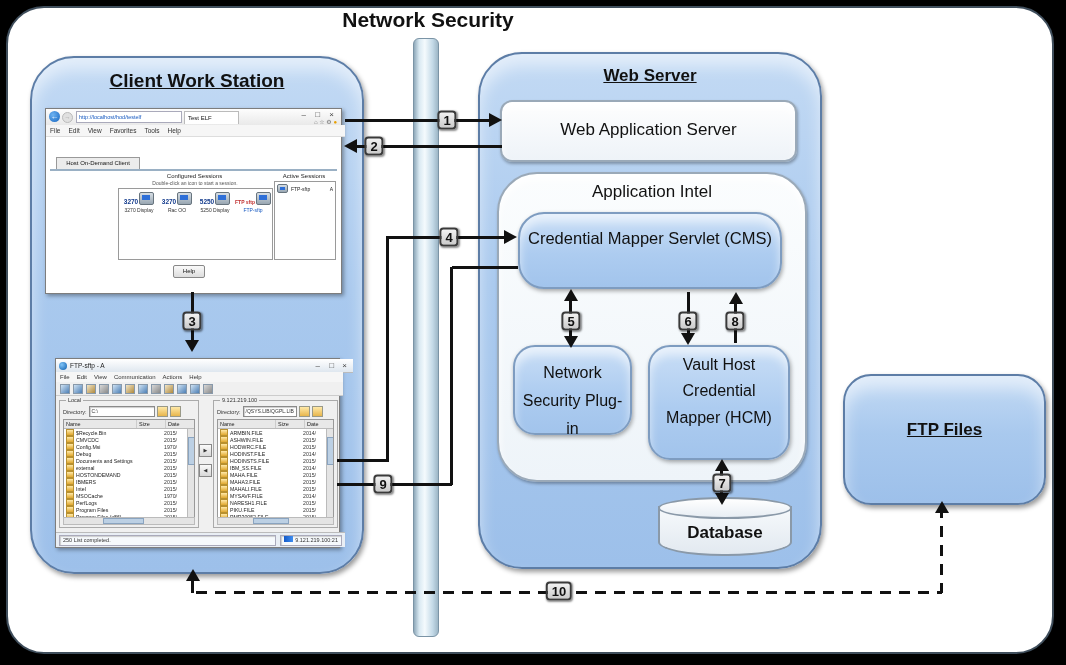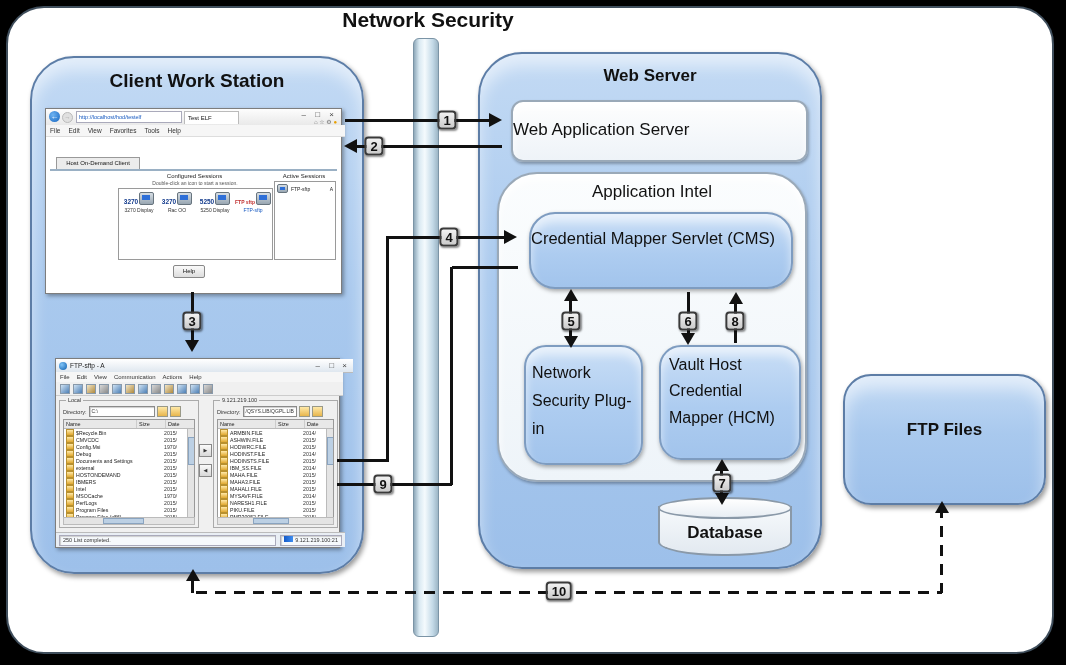--- a/index.html
+++ b/index.html
@@ -25,21 +25,21 @@
     box-shadow:1px 2px 4px rgba(0,0,0,.35), inset 0 8px 10px rgba(255,255,255,.6);
     z-index:3;
   }
   .whitebox{
     background:linear-gradient(180deg,#fefefe 0%,#eef3f8 100%);
     border:2px solid #9aa9b8;border-radius:12px;
     box-shadow:1px 2px 3px rgba(0,0,0,.3), inset 0 6px 8px rgba(255,255,255,.9);
     z-index:2;
   }
   .boxtitle{font-weight:bold;text-align:center;width:100%;}
-  .underline{}
+  .underline{text-decoration:underline;}
   
   #secbar{
     left:413px;top:38px;width:24px;height:597px;border-radius:6px;
     background:linear-gradient(90deg,#8fa9ba 0%,#d9e9f2 22%,#f4fafd 45%,#c3d9e7 78%,#9db6c6 100%);
     border:1px solid #7b94a6;z-index:4;
   }
   #diagram-title{left:428px;top:8px;transform:translateX(-50%);font-size:21px;font-weight:bold;white-space:nowrap;z-index:8;}
   
   .line{background:#111;z-index:6;}
   .dash-h{height:3px;background:repeating-linear-gradient(90deg,#111 0 11px,transparent 11px 19px);z-index:6;}
@@ -116,21 +116,21 @@
   .fdate{width:24px;flex:none;color:#333;}
   .vscroll{position:absolute;right:0;top:9px;width:6px;bottom:0;background:#e4e4e4;border-left:1px solid #bbb;}
   .vthumb{position:absolute;left:0;top:8px;width:5px;height:26px;background:#bcd0e4;border:1px solid #8aa4c0;}
   .hscroll{position:absolute;left:3px;right:3px;bottom:2px;height:6px;background:#e4e4e4;border:1px solid #bbb;}
   .hthumb{position:absolute;left:30%;top:0;width:30%;height:4px;background:#bcd0e4;border:1px solid #8aa4c0;}
   .xferbtn{position:absolute;width:11px;height:11px;background:linear-gradient(#fafafa,#d8d8d8);border:1px solid #888;font-size:5px;line-height:11px;text-align:center;color:#333;}
   .f-status{position:absolute;left:0;bottom:0;width:100%;height:14px;background:#e9eef4;border-top:1px solid #bbb;display:flex;align-items:center;gap:4px;padding:0 3px;font-size:5.5px;color:#333;}
   .sunken{background:#f6f9fc;border:1px solid #aab;box-shadow:inset 1px 1px 1px #ccc;height:9px;line-height:9px;padding:0 3px;overflow:hidden;white-space:nowrap;}
   .connicon{display:inline-block;width:9px;height:6px;background:linear-gradient(90deg,#1459c8,#3f8ef0);margin-right:2px;}
   
-  .ctr{text-align:left;margin-left:11px;}
+  .ctr{text-align:center;}
 </style>
 </head>
 <body>
 
 <div id="canvas" class="abs"></div>
 
 <div id="diagram-title" class="abs">Network Security</div>
 
 <div id="secbar" class="abs"></div>
 
@@ -473,21 +473,21 @@
 </div>
 
 <div class="abs whitebox ctr" style="left:500px;top:100px;width:293px;height:58px;line-height:56px;font-size:17px;">Web Application Server</div>
 
 <div class="abs whitebox" style="left:497px;top:172px;width:306px;height:306px;border-radius:40px;background:linear-gradient(180deg,#fbfdfe,#eef4f9);">
   <div class="boxtitle" style="margin-top:8px;font-size:17px;font-weight:normal;">Application Intel</div>
 </div>
 
 <div class="abs bluebox-sm ctr" style="left:518px;top:212px;width:264px;height:77px;font-size:16.5px;padding-top:12px;line-height:1.55;box-sizing:border-box;">Credential Mapper Servlet (CMS)</div>
 
-<div class="abs bluebox-sm ctr" style="left:513px;top:345px;width:119px;height:120px;border-radius:22px;font-size:16px;padding:12px 6px 0;line-height:1.75;box-sizing:border-box;">Network Security Plug-in</div>
+<div class="abs bluebox-sm ctr" style="left:513px;top:345px;width:119px;height:90px;border-radius:22px;font-size:16px;padding:12px 6px 0;line-height:1.75;box-sizing:border-box;">Network Security Plug-in</div>
 
 <div class="abs bluebox-sm ctr" style="left:648px;top:345px;width:142px;height:115px;border-radius:22px;font-size:16px;padding:5px 8px 0;line-height:1.65;box-sizing:border-box;">Vault Host Credential Mapper (HCM)</div>
 
 <div id="db" class="abs">
   <span class="cyl-body"></span>
   <span class="cyl-top"></span>
   <span class="dblabel">Database</span>
 </div>
 
 <div class="abs bluebox" style="left:843px;top:374px;width:199px;height:127px;border-radius:28px;">

